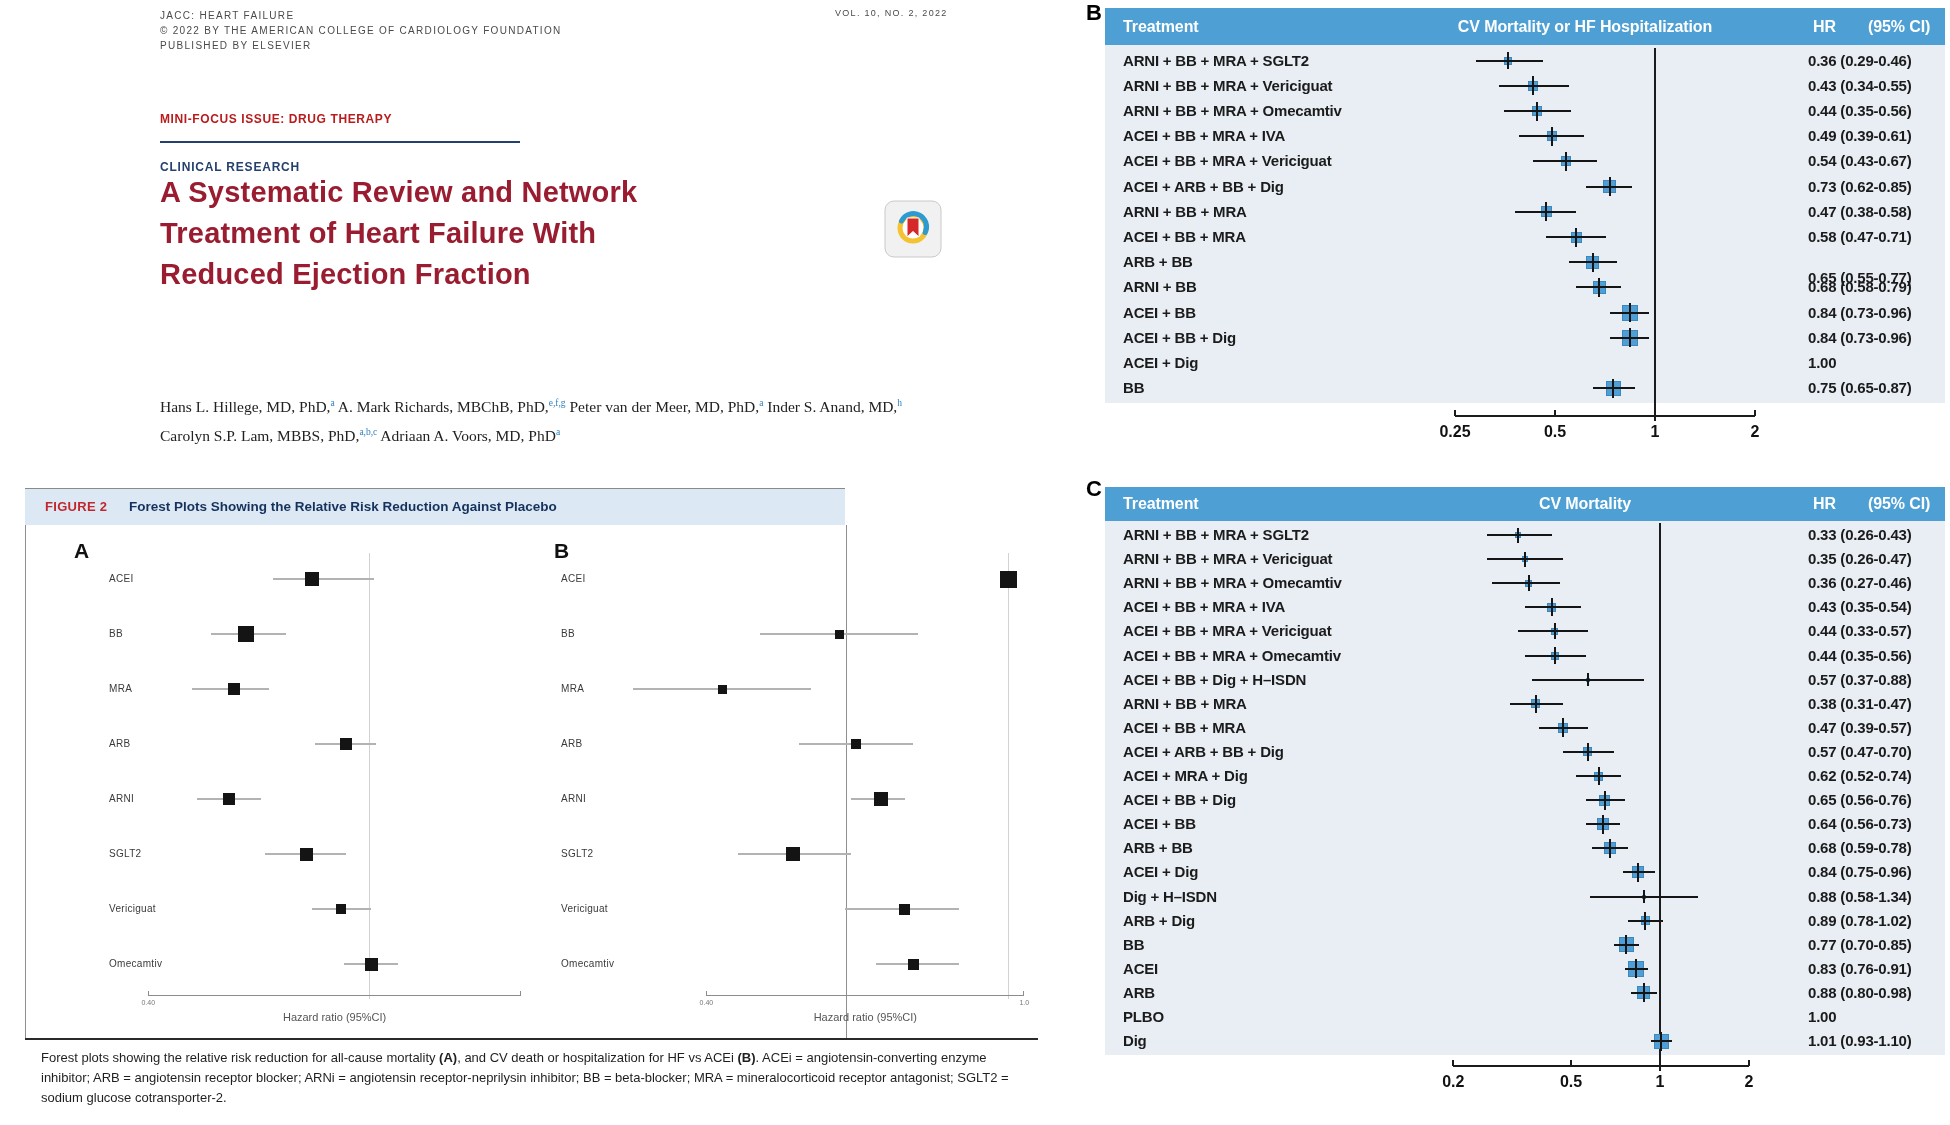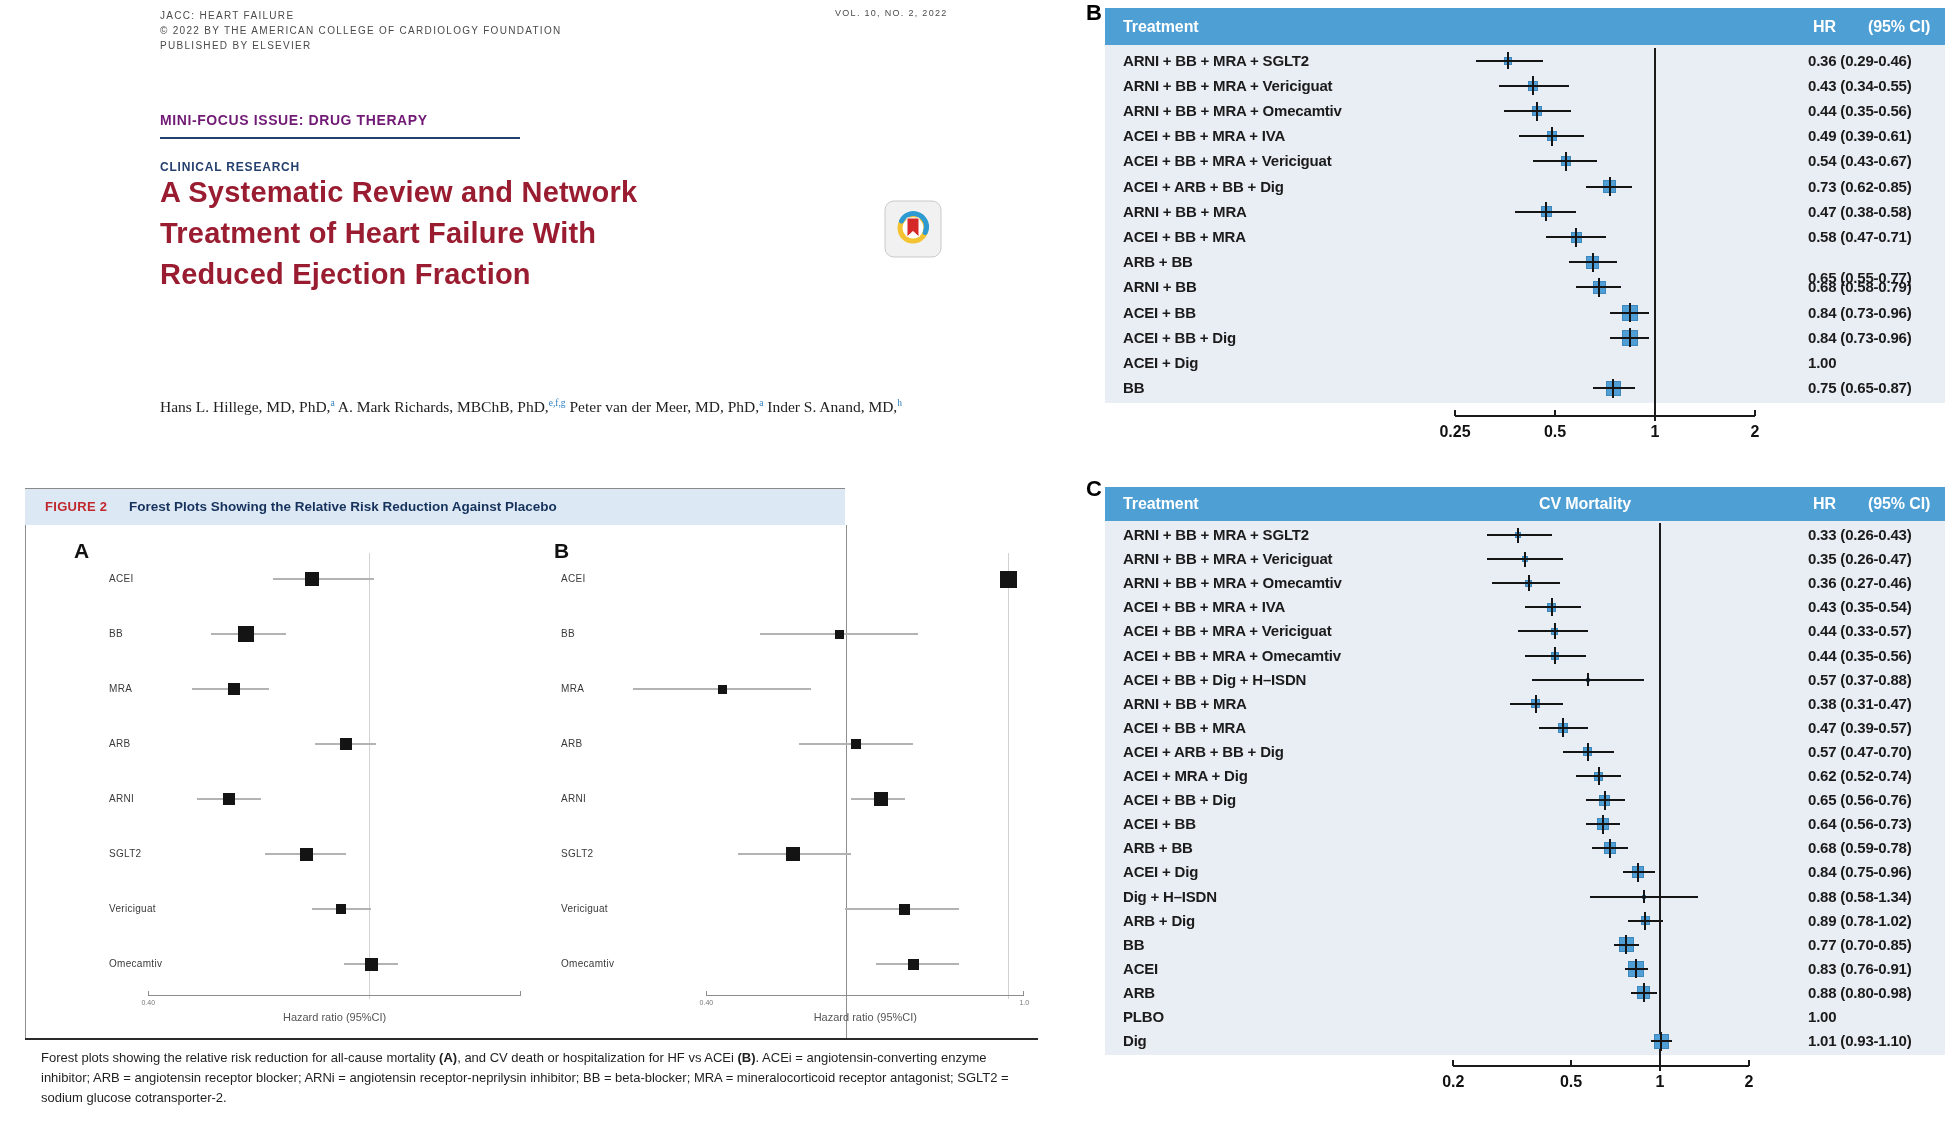--- a/index.html
+++ b/index.html
@@ -2,22 +2,22 @@
 <html><head>
 <meta charset="utf-8">
 <style>
   html,body{margin:0;padding:0}
   body{width:1950px;height:1125px;position:relative;background:#fff;
        font-family:"Liberation Sans",sans-serif;overflow:hidden;color:#1d1d1d}
   .abs{position:absolute}
   
   .mast{left:160px;top:8px;font-size:10px;letter-spacing:1.3px;color:#4a4a4a;line-height:15px}
   .vol{left:835px;top:8px;font-size:9px;letter-spacing:1.3px;color:#4a4a4a}
-  .section-banner{left:160px;top:112px;width:360px;padding-bottom:9px;border-bottom:2px solid #24406e;
-       font-size:14px;font-weight:700;letter-spacing:.6px;color:#701a75}
+  .section-banner{left:160px;top:112px;width:360px;padding-bottom:15px;border-bottom:2px solid #24406e;
+       font-size:12px;font-weight:700;letter-spacing:.6px;color:#b91c1c}
   .category{left:160px;top:160px;font-size:12px;font-weight:700;letter-spacing:.8px;color:#24406e}
   .title{left:160px;top:172px;font-size:29px;line-height:41px;font-weight:700;color:#9a1c30;letter-spacing:.2px}
   .authors{left:160px;top:391px;font-family:"Liberation Serif",serif;font-size:15.5px;line-height:25.5px;color:#222}
   .authors sup{font-size:9.5px;color:#2d7fc0}
   
   .figblock{left:25px;top:488px;width:1015px}
   .fig-banner{position:relative;width:820px;height:36px;background:#dce9f4;border-top:1px solid #8a8a8a}
   .fig-label{position:absolute;left:20px;top:10px;font-size:13px;font-weight:700;color:#c1272d;letter-spacing:.3px}
   .fig-title{position:absolute;left:104px;top:10px;font-size:13.5px;font-weight:700;color:#16325c}
   .fig-box{position:relative;width:820px;height:513px;background:#fff;
@@ -77,20 +77,21 @@
   <svg width="58" height="58">
     <rect x="1" y="1" width="56" height="56" rx="9" fill="#f1f1f1" stroke="#c9c9c9"></rect>
     <circle cx="29" cy="28" r="13" fill="#fff" stroke="#f3c331" stroke-width="5"></circle>
     <path d="M 17.5,21 A 13,13 0 0 1 41.2,32.5" fill="none" stroke="#2d9ad2" stroke-width="5" stroke-linecap="round"></path>
     <path d="M23,18 h12 v19 l-6,-5.5 l-6,5.5 z" fill="#d62828" stroke="#fff" stroke-width="1"></path>
   </svg>
 </div>
 
 <div class="abs authors" id="authors">
     <div>Hans L. Hillege, MD, PhD,<sup>a</sup> A. Mark Richards, MBChB, PhD,<sup>e,f,g</sup> Peter van der Meer, MD, PhD,<sup>a</sup> Inder S. Anand, MD,<sup>h</sup></div>
+    <div>Carolyn S.P. Lam, MBBS, PhD,<sup>a,b,c</sup> Adriaan A. Voors, MD, PhD<sup>a</sup></div>
   </div>
 
 <div class="abs figblock">
   <div class="fig-banner">
     <span class="fig-label">FIGURE 2</span>
     <span class="fig-title">Forest Plots Showing the Relative Risk Reduction Against Placebo</span>
   </div>
   <div class="fig-box" id="fig2-box">
     <span class="panel-letter-fig" style="left:48px;top:14px">A</span>
     <span class="panel-letter-fig" style="left:528px;top:14px">B</span>
@@ -156,20 +157,21 @@
       <div class="fax-name" style="left: 839.341px; top: 486px;">Hazard ratio (95%CI)</div>
     </div>
   <div class="fig-rule"></div>
   <div class="fig-caption" id="fig2-caption">Forest plots showing the relative risk reduction for all-cause mortality <b>(A)</b>, and CV death or hospitalization for HF vs ACEi <b>(B)</b>. ACEi = angiotensin-converting enzyme inhibitor; ARB = angiotensin receptor blocker; ARNi = angiotensin receptor-neprilysin inhibitor; BB = beta-blocker; MRA = mineralocorticoid receptor antagonist; SGLT2 = sodium glucose cotransporter-2.</div>
 </div>
 
 <div class="panel-letter" style="left:1086px;top:0px">B</div>
 <div class="tbl" id="tblB" style="top:8px;height:455px">
   <div class="tbl-head" style="height:37px;line-height:37px">
     <span class="th-treat">Treatment</span>
+    <span class="th-plot">CV Mortality or HF Hospitalization</span>
     <span class="th-hr">HR</span>
     <span class="th-ci">(95% CI)</span>
   </div>
 <div class="tbl-bg" style="top: 37px; height: 357.8px; z-index: 0;"></div>
     <div class="tref" style="left: 549px; top: 40px; height: 373px; z-index: 2;"></div>
     <div class="trow-lab" style="top: 43.6px; z-index: 3;">ARNI + BB + MRA + SGLT2</div>
     <div class="trow-hr" style="top: 43.6px; z-index: 3;">0.36 (0.29-0.46)</div>
     <div class="tsq" style="left: 398.607px; top: 48.6px; width: 8px; height: 8px; z-index: 3;"></div>
     <div class="twhisk" style="left: 371.412px; width: 66.5581px; top: 51.6px; z-index: 4;"></div>
     <div class="ttick" style="left: 401.607px; top: 44.1px; height: 17px; z-index: 4;"></div>

